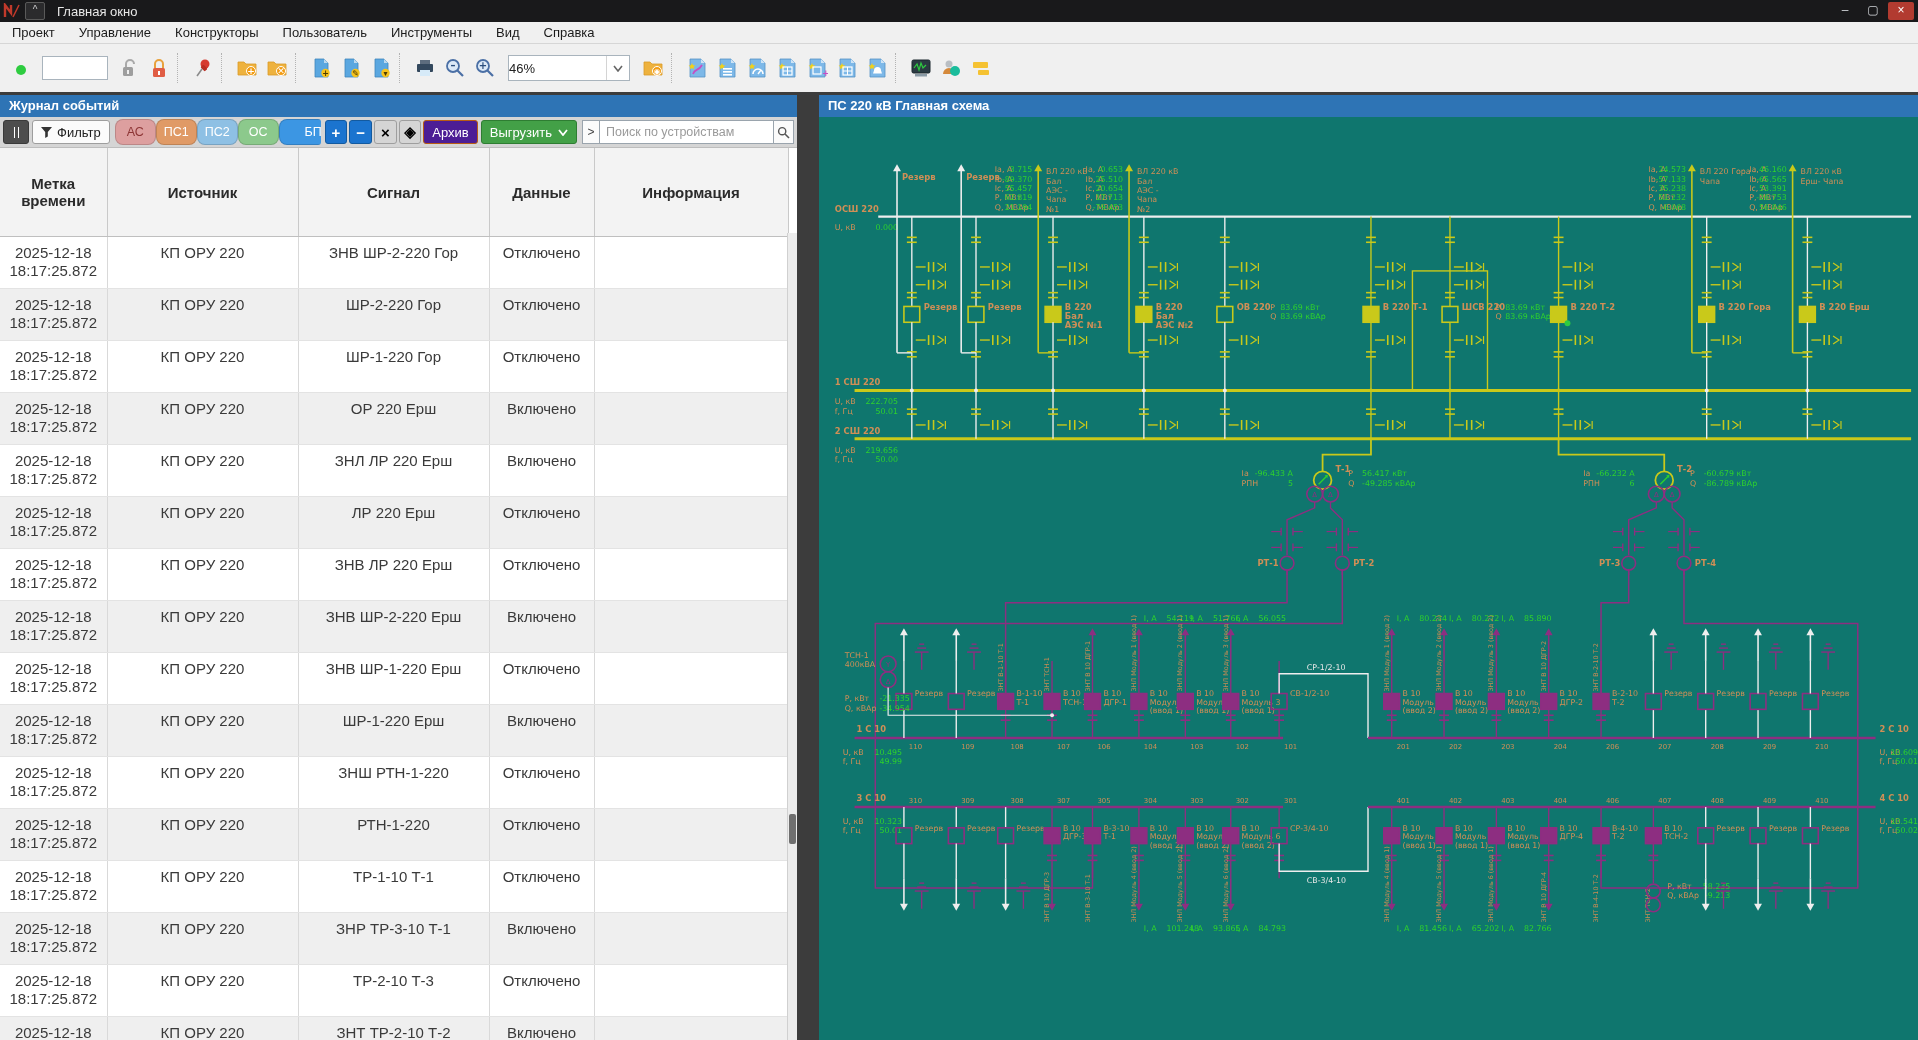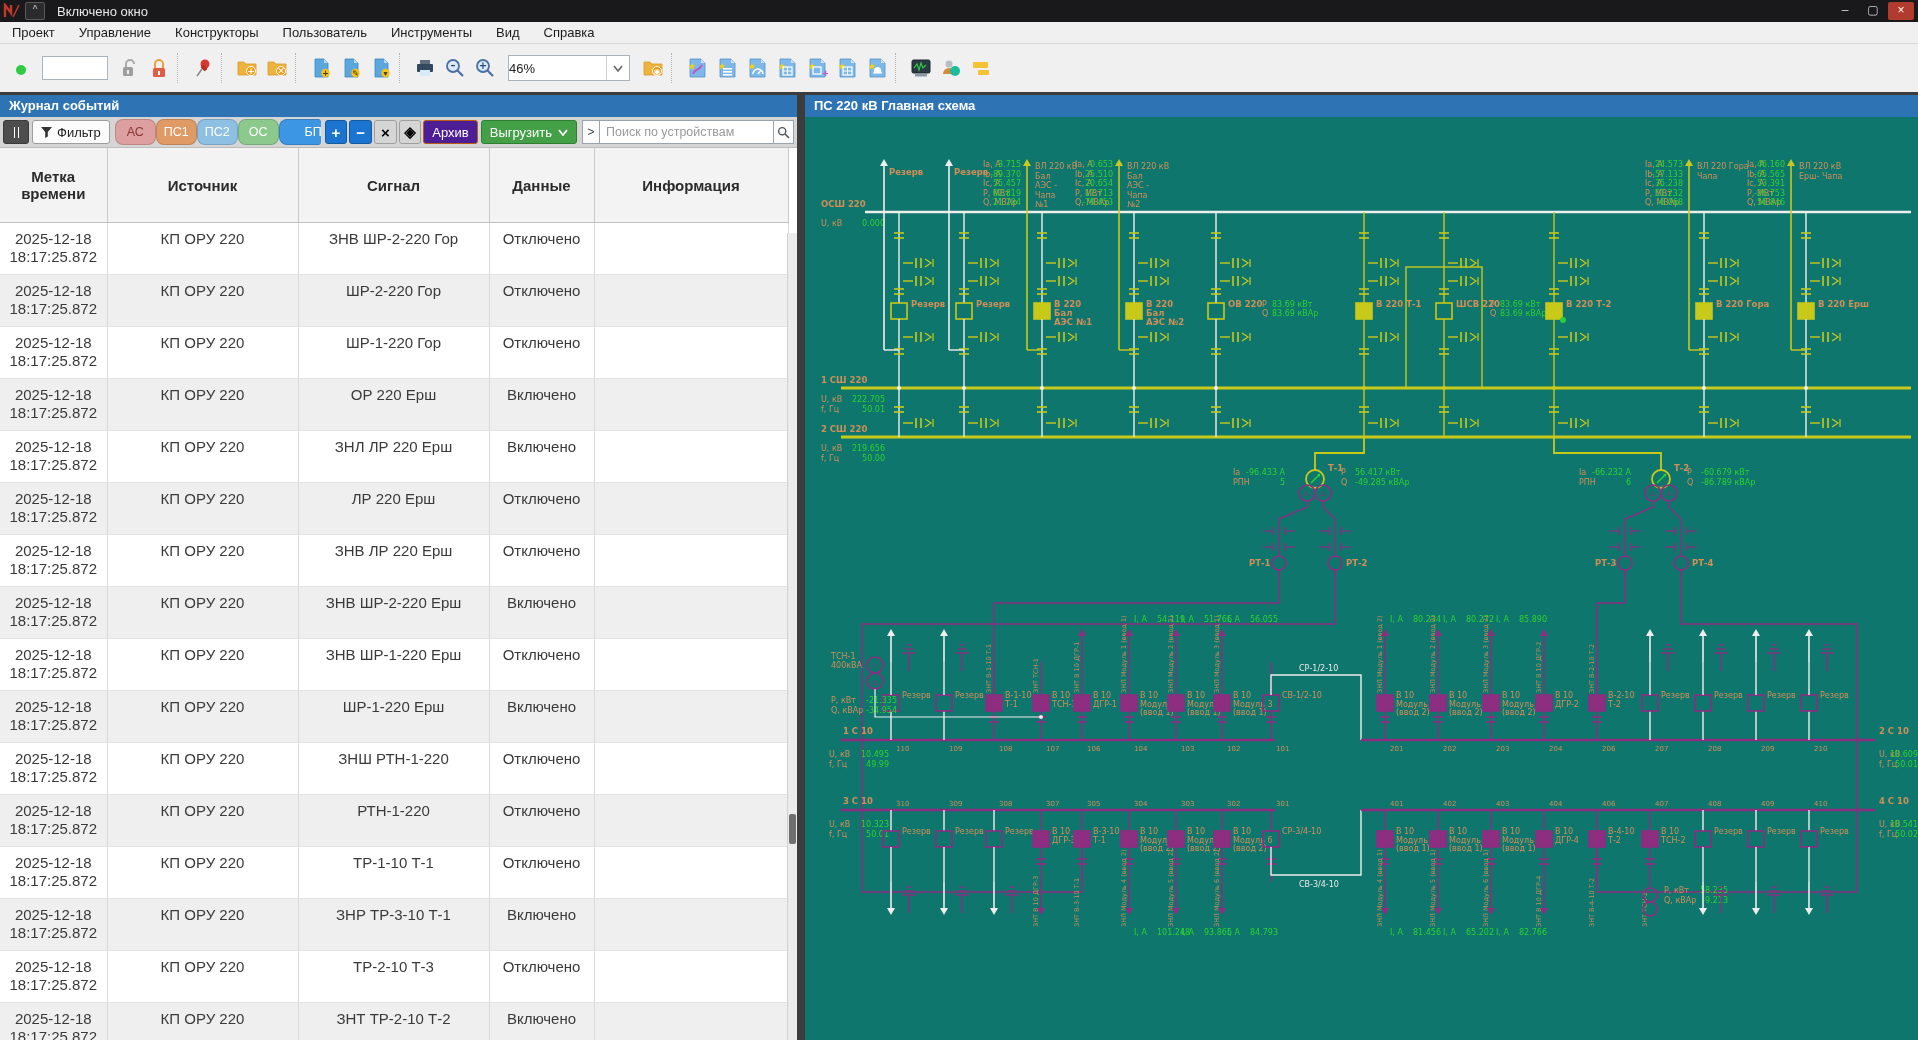--- a/index.html
+++ b/index.html
@@ -20,21 +20,21 @@
 
   #toolbar{height:48px;background:#f0f0f0;border-bottom:1px solid #c9c9c9;display:flex;align-items:center;padding-left:6px;}
   .tbicon{width:30px;height:32px;display:flex;align-items:center;justify-content:center;}
   .tbsep{width:7px;height:30px;border-left:1px dotted #b3b3b3;margin:0 3px;}
   .tbcombo{width:64px;height:22px;border:1px solid #a9b4bd;background:#fff;margin:0 6px;}
   .zoomcombo{width:120px;height:24px;border:1px solid #a9b4bd;background:#fff;margin:0 8px;display:flex;align-items:center;
       font-size:13px;color:#222;}
   .zoomcombo .chev{margin-left:auto;width:22px;height:100%;border-left:1px solid #d4d4d4;display:flex;align-items:center;justify-content:center;}
 
   
-  #main{position:absolute;top:92px;left:0;right:0;bottom:0;background:#3c3c3c;display:flex;padding-top:3px;}
+  #main{position:absolute;top:92px;left:0;right:0;bottom:0;background:#3c3c3c;display:flex;padding-top:3px;gap:7px;}
   #journal{width:797px;background:#fff;display:flex;flex-direction:column;position:relative;overflow:hidden;}
   #splitter{width:8px;background:#3c3c3c;}
   #scheme{flex:1;background:#0f766e;display:flex;flex-direction:column;overflow:hidden;}
   .paneltitle{height:22px;background:#2e74b5;color:#fff;font-size:13px;font-weight:bold;line-height:22px;padding-left:9px;flex:0 0 auto;}
 
   
   #filterrow{height:30px;background:#d5d5d5;border-bottom:1px solid #bdbdbd;display:flex;align-items:center;padding:0 3px;flex:0 0 auto;}
   .fbtn{height:24px;border:1px solid #9e9e9e;border-radius:3px;background:#fbfbfb;color:#222;font-size:13px;
       display:flex;align-items:center;justify-content:center;margin-right:3px;padding:0 8px;box-sizing:border-box;}
   .fbtn.pause{width:26px;background:#4d4d4d;border-color:#3a3a3a;}
@@ -50,21 +50,21 @@
       font-family:"Liberation Sans",sans-serif;color:#a16207;min-width:40px;}
   .searchwrap input::placeholder{color:#9a9a9a;}
   .gobtn{width:18px;height:24px;border:1px solid #9aa4ad;background:#fbfbfb;display:flex;align-items:center;justify-content:center;
       font-size:12px;color:#444;box-sizing:border-box;}
   .magbtn{width:20px;height:24px;border:1px solid #9aa4ad;border-left:none;background:#fbfbfb;display:flex;align-items:center;justify-content:center;box-sizing:border-box;}
 
   
   #tablewrap{flex:1;position:relative;overflow:hidden;}
   table.ev{border-collapse:collapse;width:788px;table-layout:fixed;}
   table.ev th{background:#f3f3f3;font-size:15px;font-weight:bold;color:#2b2b2b;height:54px;
-      border-right:1px solid #c9c9c9;border-bottom:1px solid #bfbfbf;padding:10px 4px;}
+      border-right:1px solid #c9c9c9;border-bottom:1px solid #bfbfbf;padding:17px 4px;}
   table.ev td{font-size:15px;color:#3a3a3a;border-right:1px solid #d9d9d9;vertical-align:top;text-align:center;
       padding-top:7px;height:43px;line-height:18px;}
   table.ev tr.odd td{background:#efefef;}
   table.ev tr td{border-bottom:1px solid #e3e3e3;}
   #vscroll{position:absolute;top:85px;right:0;bottom:0;width:9px;background:#ececec;border-left:1px solid #d0d0d0;}
   #vthumb{position:absolute;left:1px;width:7px;height:30px;top:72%;background:#6f6f6f;border-radius:2px;}
 
   
   #schemebody{flex:1;position:relative;}
   #schemebody svg{display:block;}
@@ -79,21 +79,21 @@
 </head>
 <body>
 
 <div id="app">
   <div id="titlebar">
     <svg class="logo" viewBox="0 0 18 16">
       <path d="M2,14 V2 L8,10 V2" stroke="#c0392b" stroke-width="2.4" fill="none"></path>
       <path d="M10,14 L16,2" stroke="#c0392b" stroke-width="1.6" fill="none"></path>
     </svg>
     <div class="caretbtn">^</div>
-    <span class="wtitle">Включено окно</span>
+    <span class="wtitle">Главная окно</span>
     <div class="spacer"></div>
     <div class="winctl">–</div>
     <div class="winctl">▢</div>
     <div class="winctl close">×</div>
   </div>
 
   <div id="menubar">
       <div class="menuitem">Проект</div>
       <div class="menuitem">Управление</div>
       <div class="menuitem">Конструкторы</div>

